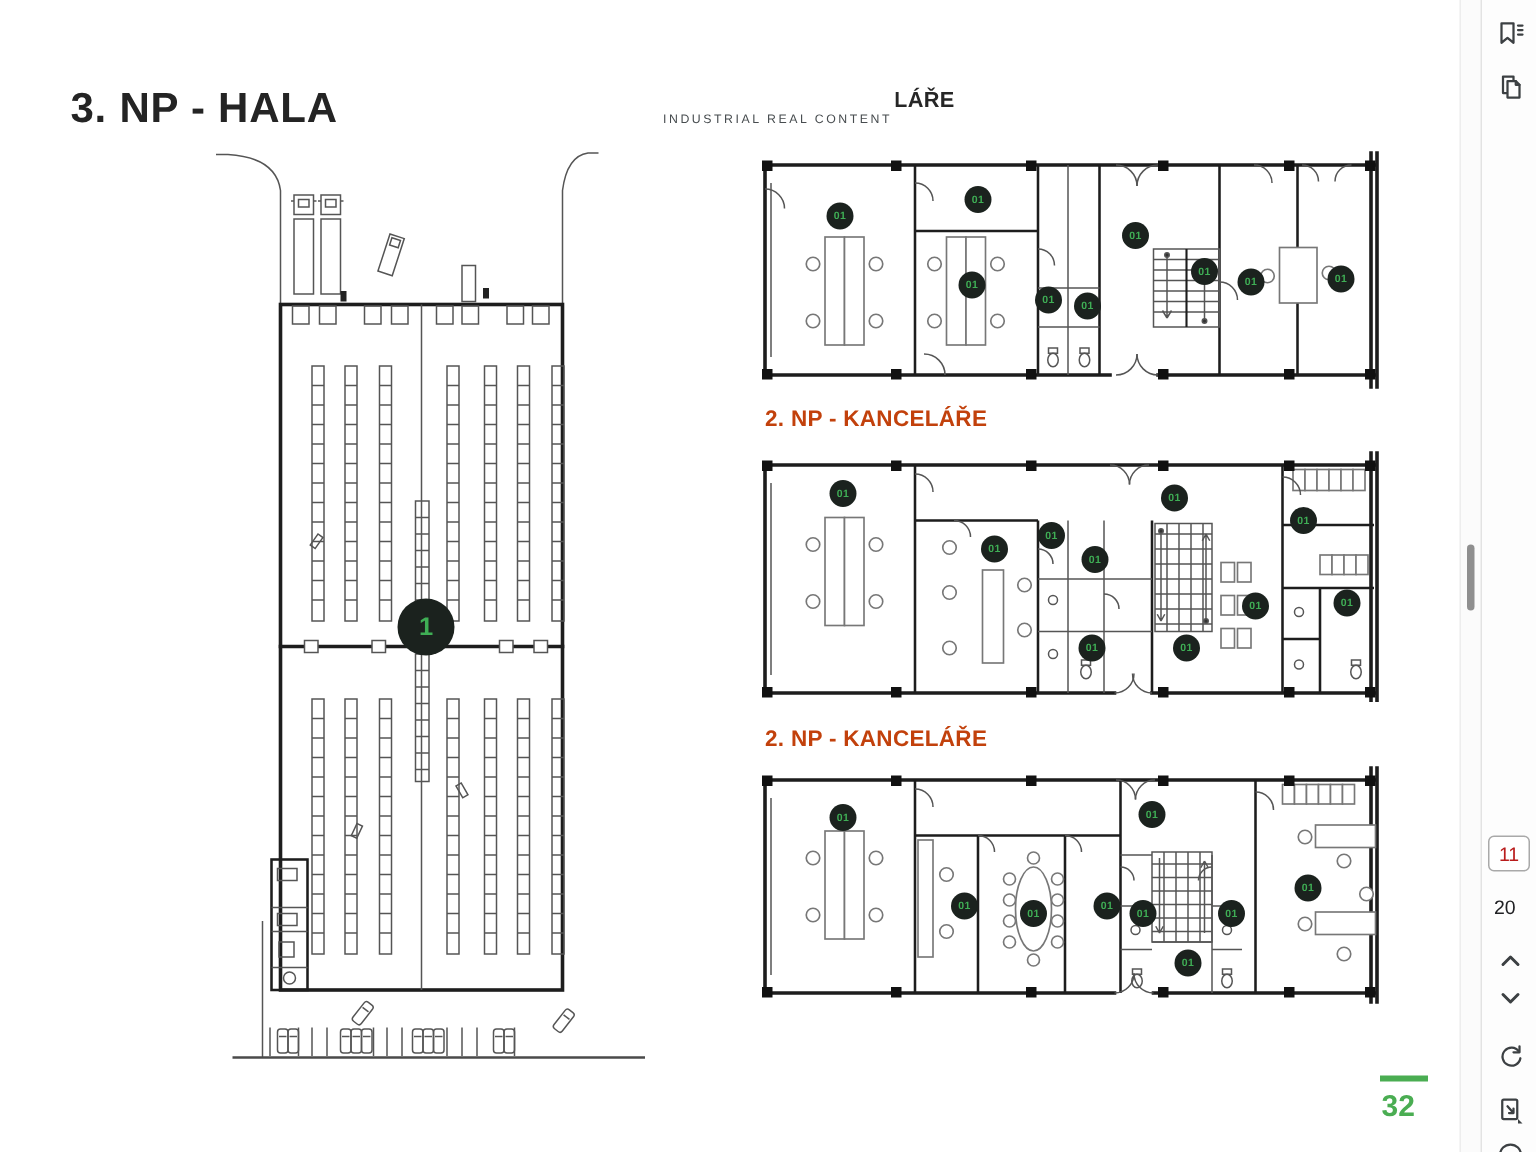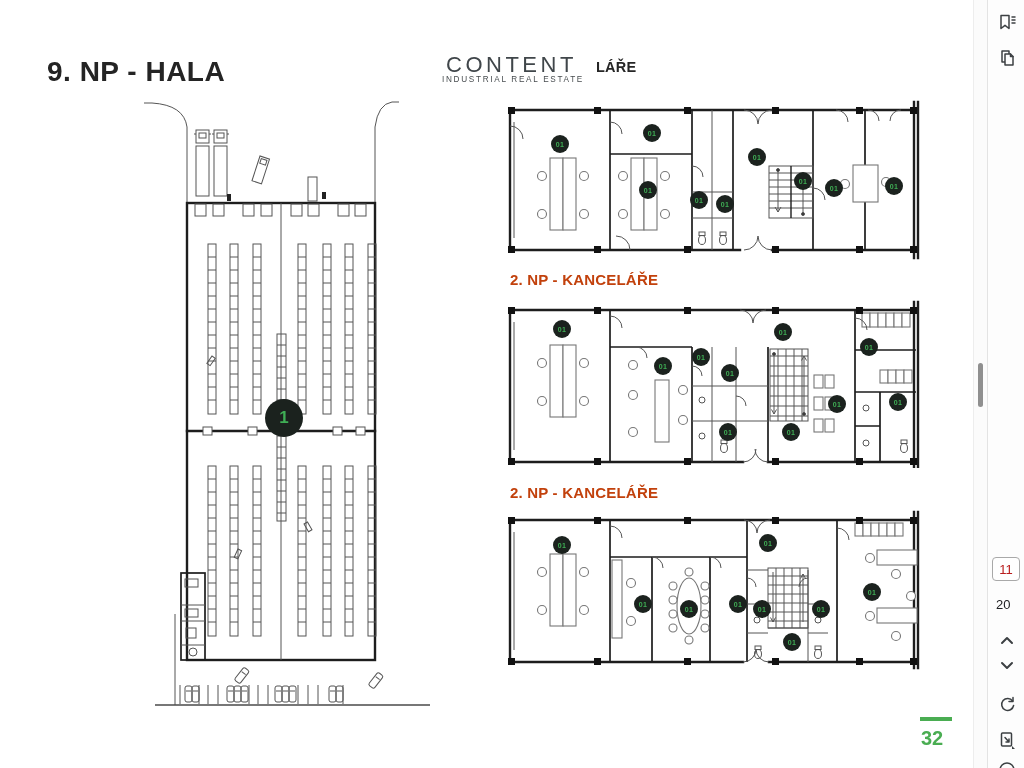--- a/index.html
+++ b/index.html
@@ -56,25 +56,24 @@
 <body>
 
 <div class="stage">
 
   <div class="abs h-hidden">1. NP - KANCELÁŘE</div>
 
   <div class="abs logo">
     <div class="bar-h"></div>
     <div class="bar-v"></div>
     <div class="bar-y"></div>
-    <div class="word">CONTENT</div>
-    <div class="tag">INDUSTRIAL REAL ESTATE</div>
+    <div class="tag">INDUSTRIAL REAL CONTENT</div>
   </div>
 
-  <div class="abs h-hala">9. NP - HALA</div>
+  <div class="abs h-hala">3. NP - HALA</div>
 
   <div class="abs h-sec" style="left:510px;top:271px;">2. NP - KANCELÁŘE</div>
   <div class="abs h-sec" style="left:510px;top:484px;">2. NP - KANCELÁŘE</div>
 
   <div class="abs plan" style="left:108px;top:94px;width:330px;height:620px;">
     <svg width="330" height="620" viewBox="0 0 330 620">
       <defs>
         <g id="rk">
           <rect x="0" y="0" width="8" height="170" class="thin"></rect>
           <path class="thin" d="M0,13h8 M0,26h8 M0,39h8 M0,52h8 M0,65h8 M0,78h8 M0,91h8 M0,104h8 M0,117h8 M0,130h8 M0,143h8 M0,156h8"></path>

